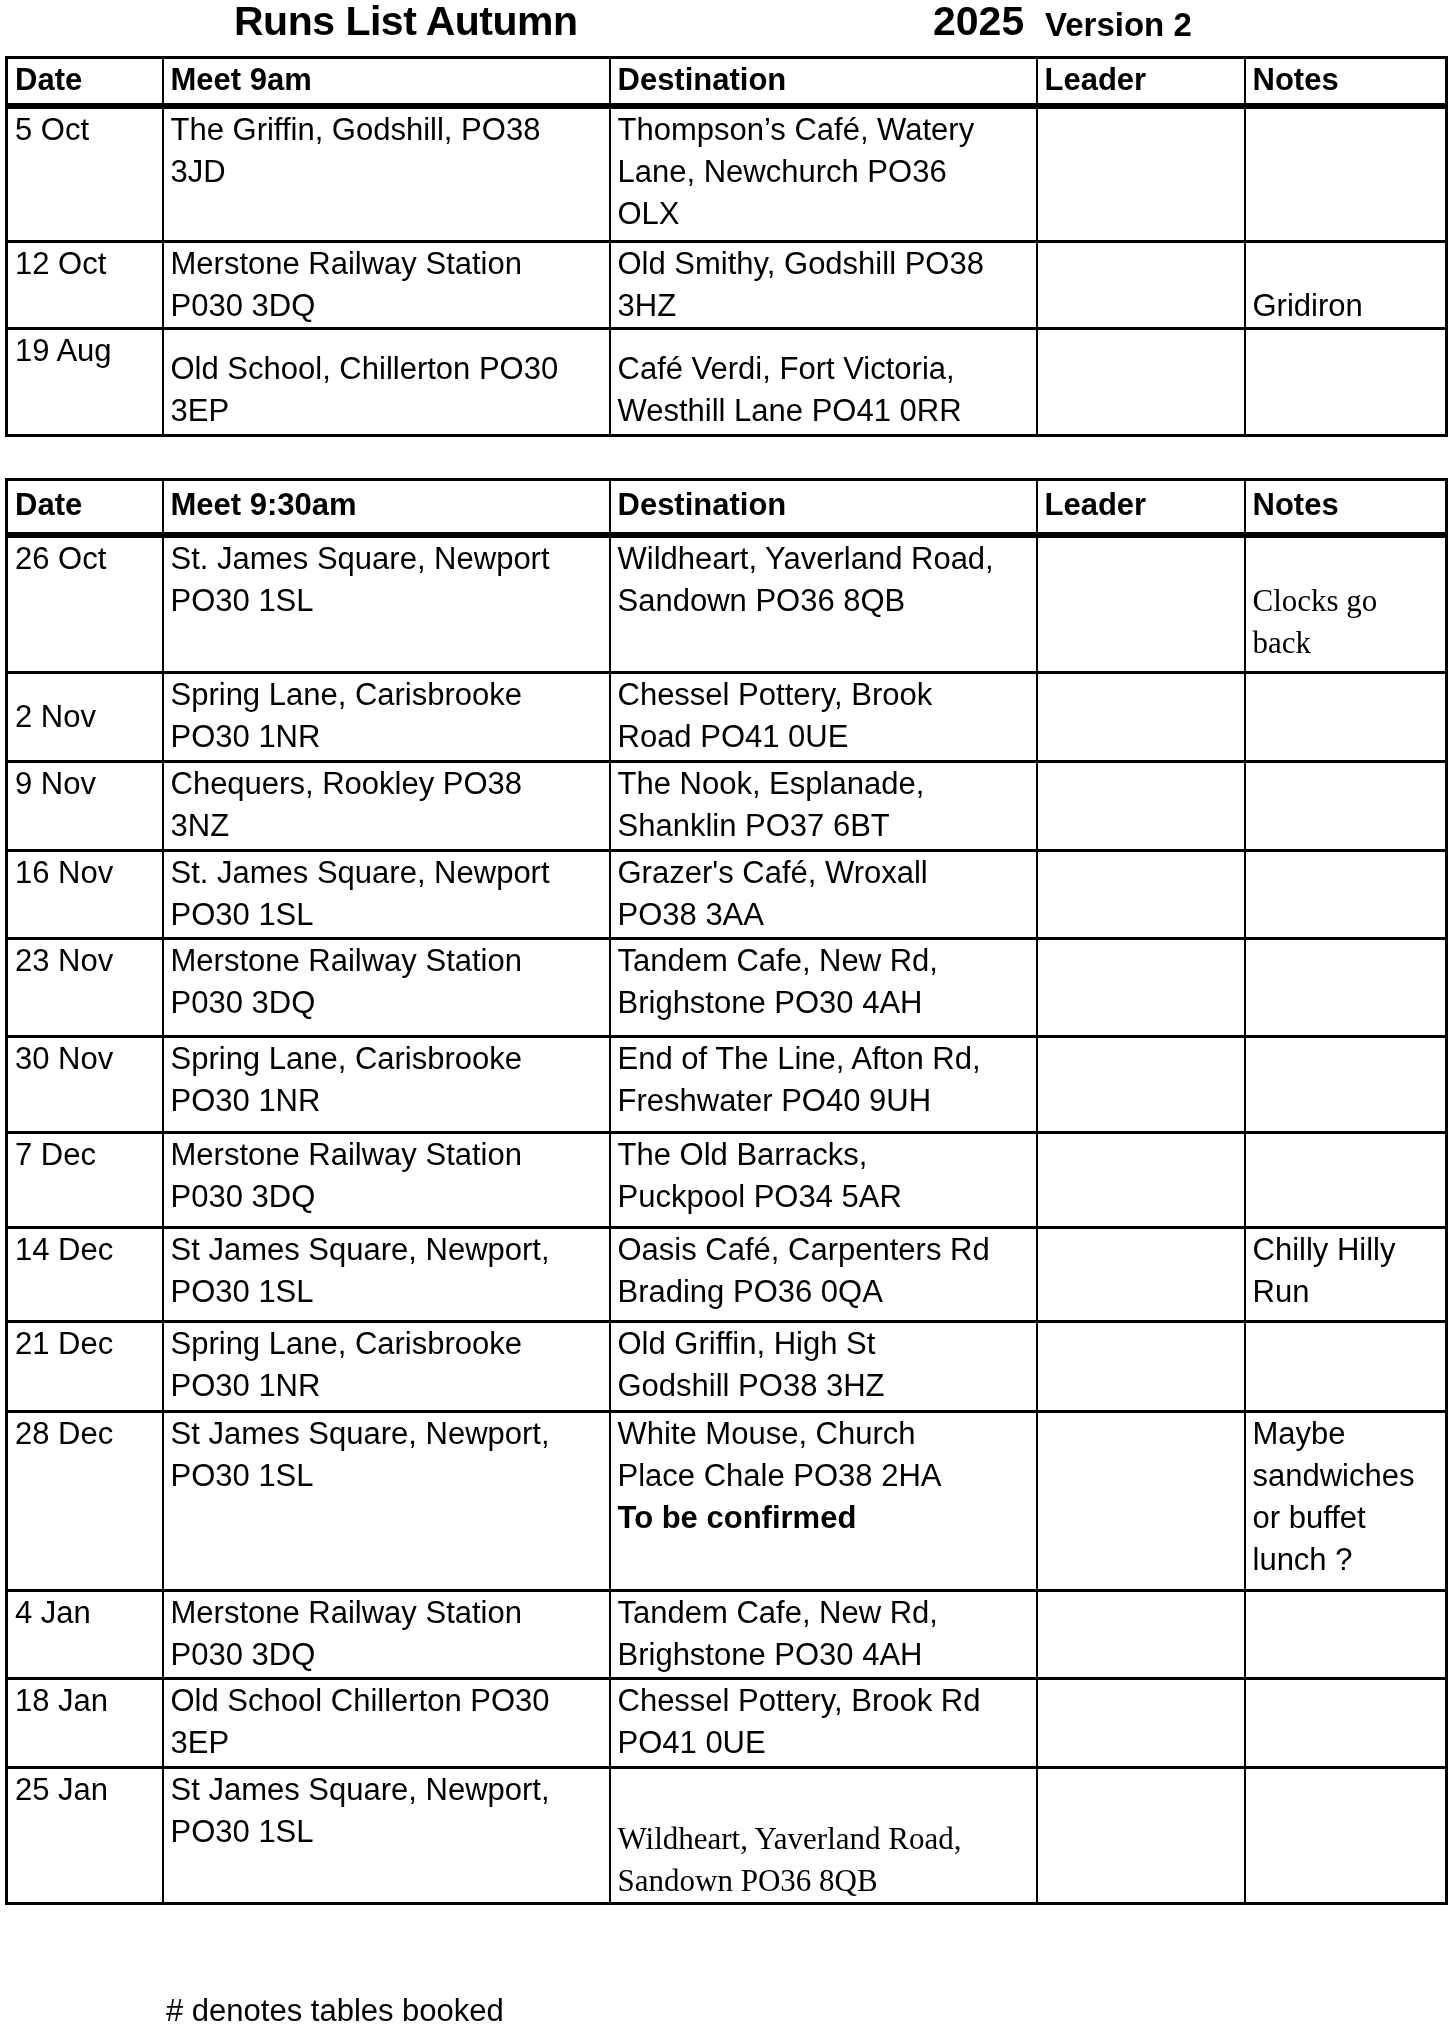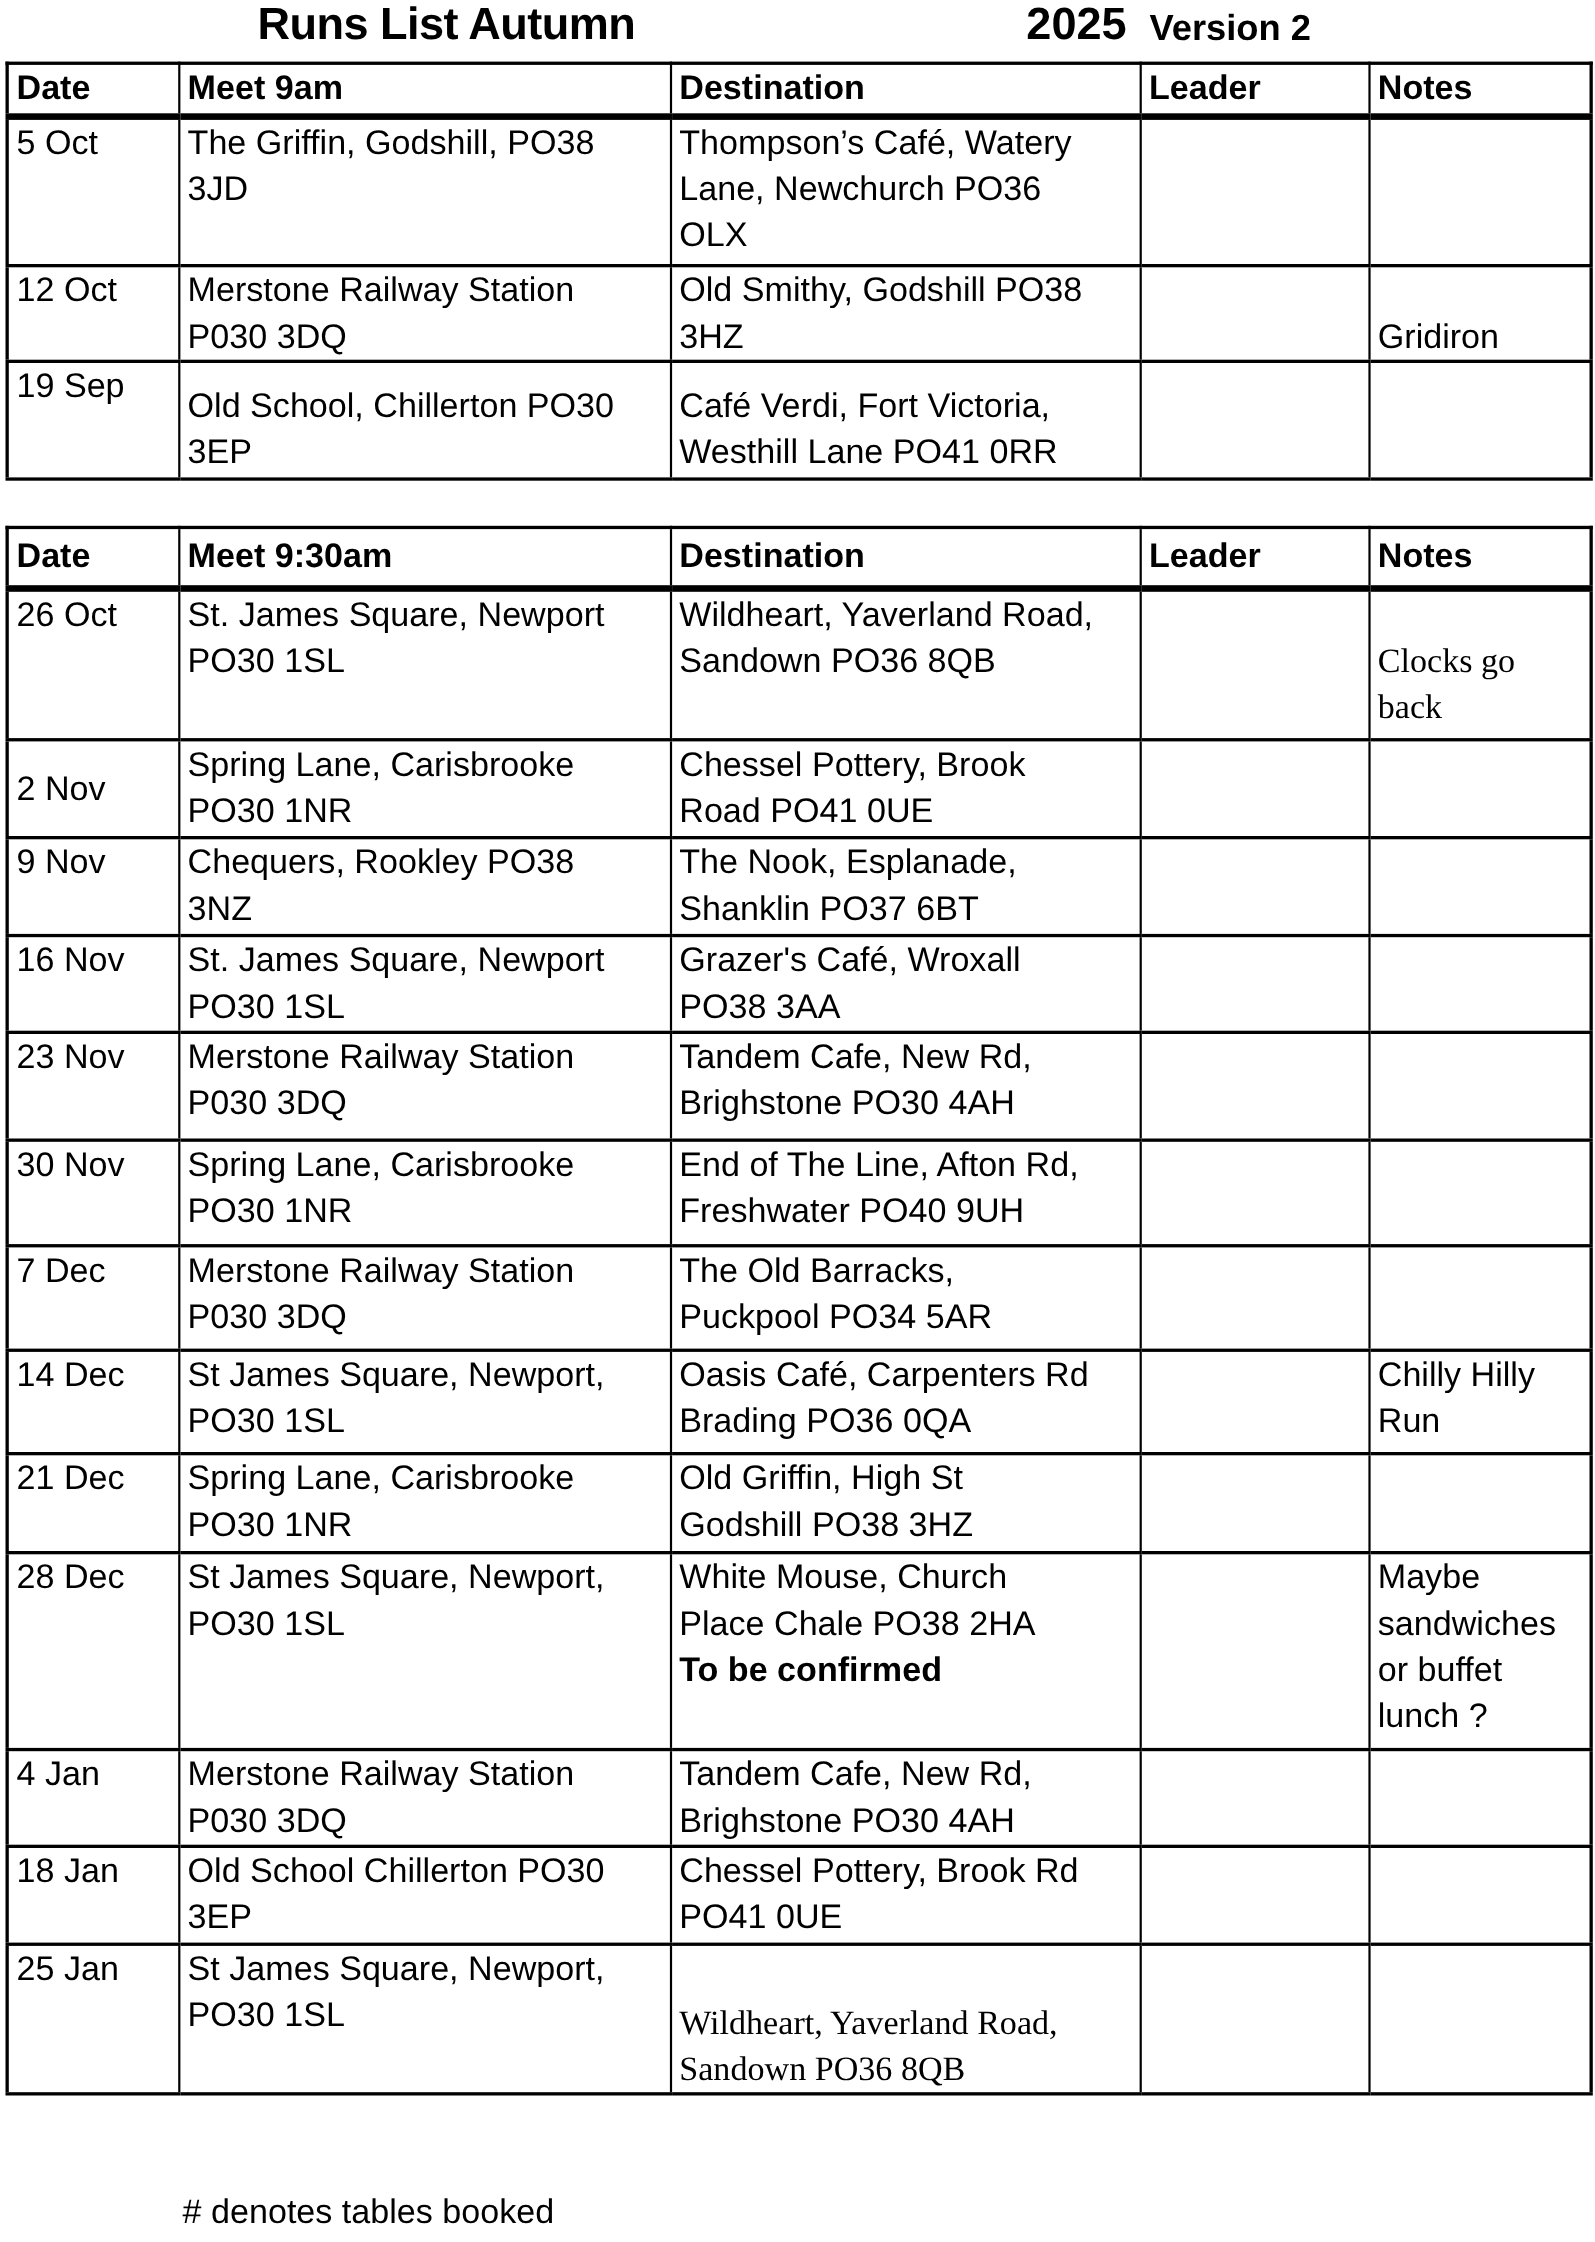--- a/index.html
+++ b/index.html
@@ -78,21 +78,21 @@
         <td>
           <div>Old Smithy, Godshill PO38</div>
           <div>3HZ</div>
         </td>
         <td></td>
         <td class="vbot">
           <div>Gridiron</div>
         </td>
       </tr>
       <tr class="row" style="height: 107px;">
-        <td>19 Sep</td>
+        <td>19 Aug</td>
         <td class="pad-top-s">
           <div>Old School, Chillerton  PO30</div>
           <div>3EP</div>
         </td>
         <td class="pad-top-s">
           <div>Café Verdi, Fort Victoria,</div>
           <div>Westhill Lane PO41 0RR</div>
         </td>
         <td></td>
         <td></td>

